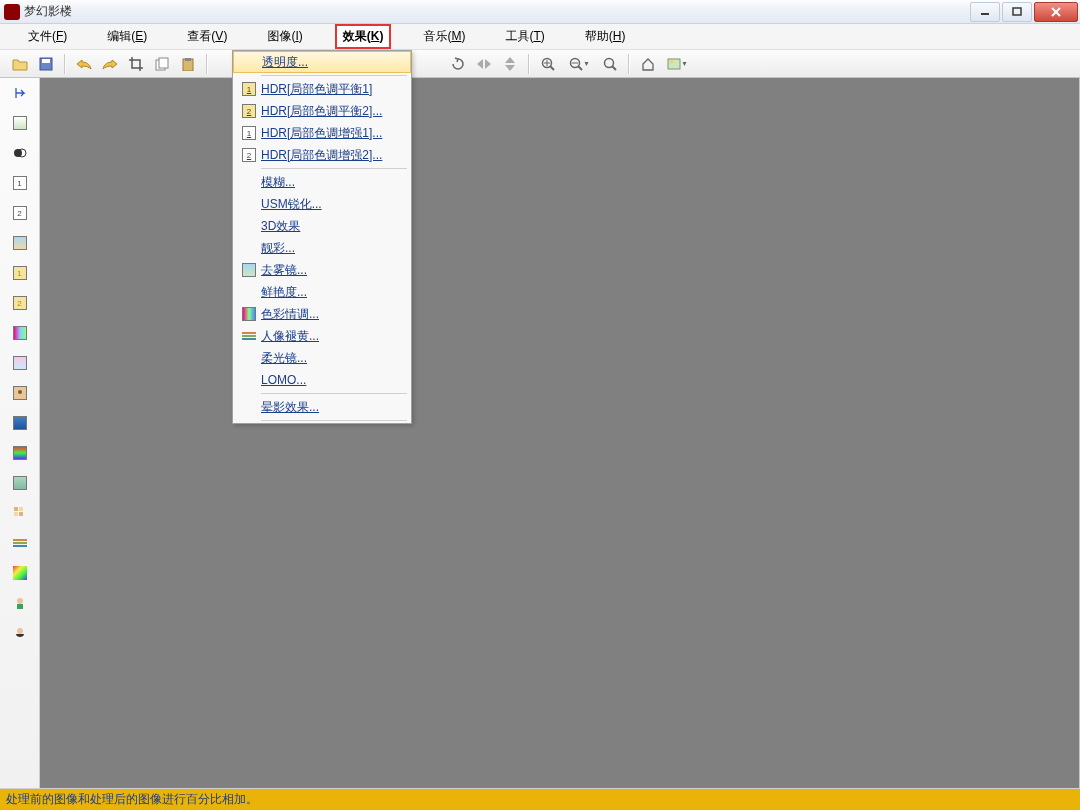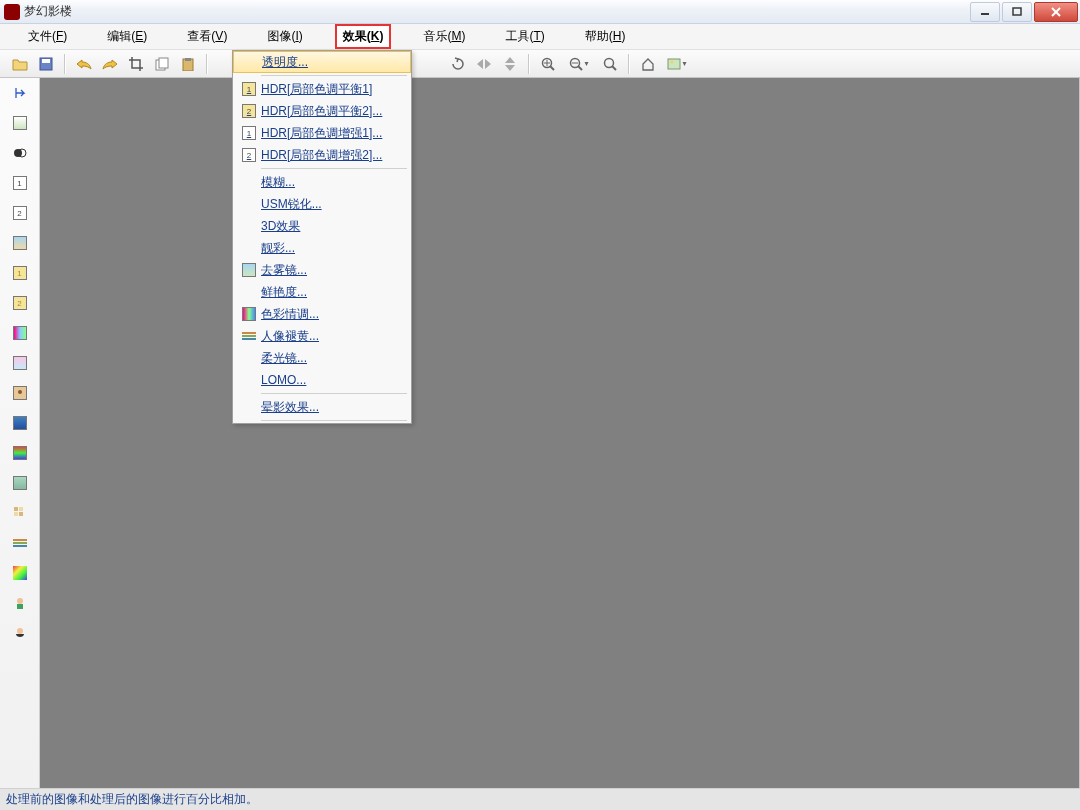--- a/index.html
+++ b/index.html
@@ -25,21 +25,21 @@
 .tbbtn { width: 24px; height: 22px; display: flex; align-items: center; justify-content: center; color: #555; font-size: 14px; }
 .tsep { width: 2px; height: 20px; border-left: 1px solid #c9c9c9; border-right: 1px solid #fff; margin: 0 4px; }
 
 
 .main { display: flex; height: calc(810px - 24px - 26px - 28px - 22px); }
 .sidebar { width: 40px; background: linear-gradient(#fbfbfb, #f1f1f1); border-right: 1px solid #cfcfcf; display: flex; flex-direction: column; align-items: center; padding-top: 6px; gap: 12px; }
 .sbicon { width: 18px; height: 18px; display: flex; align-items: center; justify-content: center; }
 .canvas { flex: 1; background: #808080; position: relative; border-right: 1px solid #c4c4c4; }
 
 
-.statusbar { height: 22px; background: #e5e5e5; border-top: 1px solid #d0d0d0; display: flex; align-items: center; padding-left: 6px; color: #1a3f8b; font-size: 12px; }
+.statusbar { height: 22px; background: #eab308; border-top: 1px solid #d0d0d0; display: flex; align-items: center; padding-left: 6px; color: #1a3f8b; font-size: 12px; }
 
 
 .dropdown {
   position: absolute;
   left: 232px;
   top: 50px;
   width: 180px;
   background: #f8f8f8;
   border: 1px solid #a0a0a0;
   box-shadow: 2px 2px 4px rgba(0,0,0,.18);

